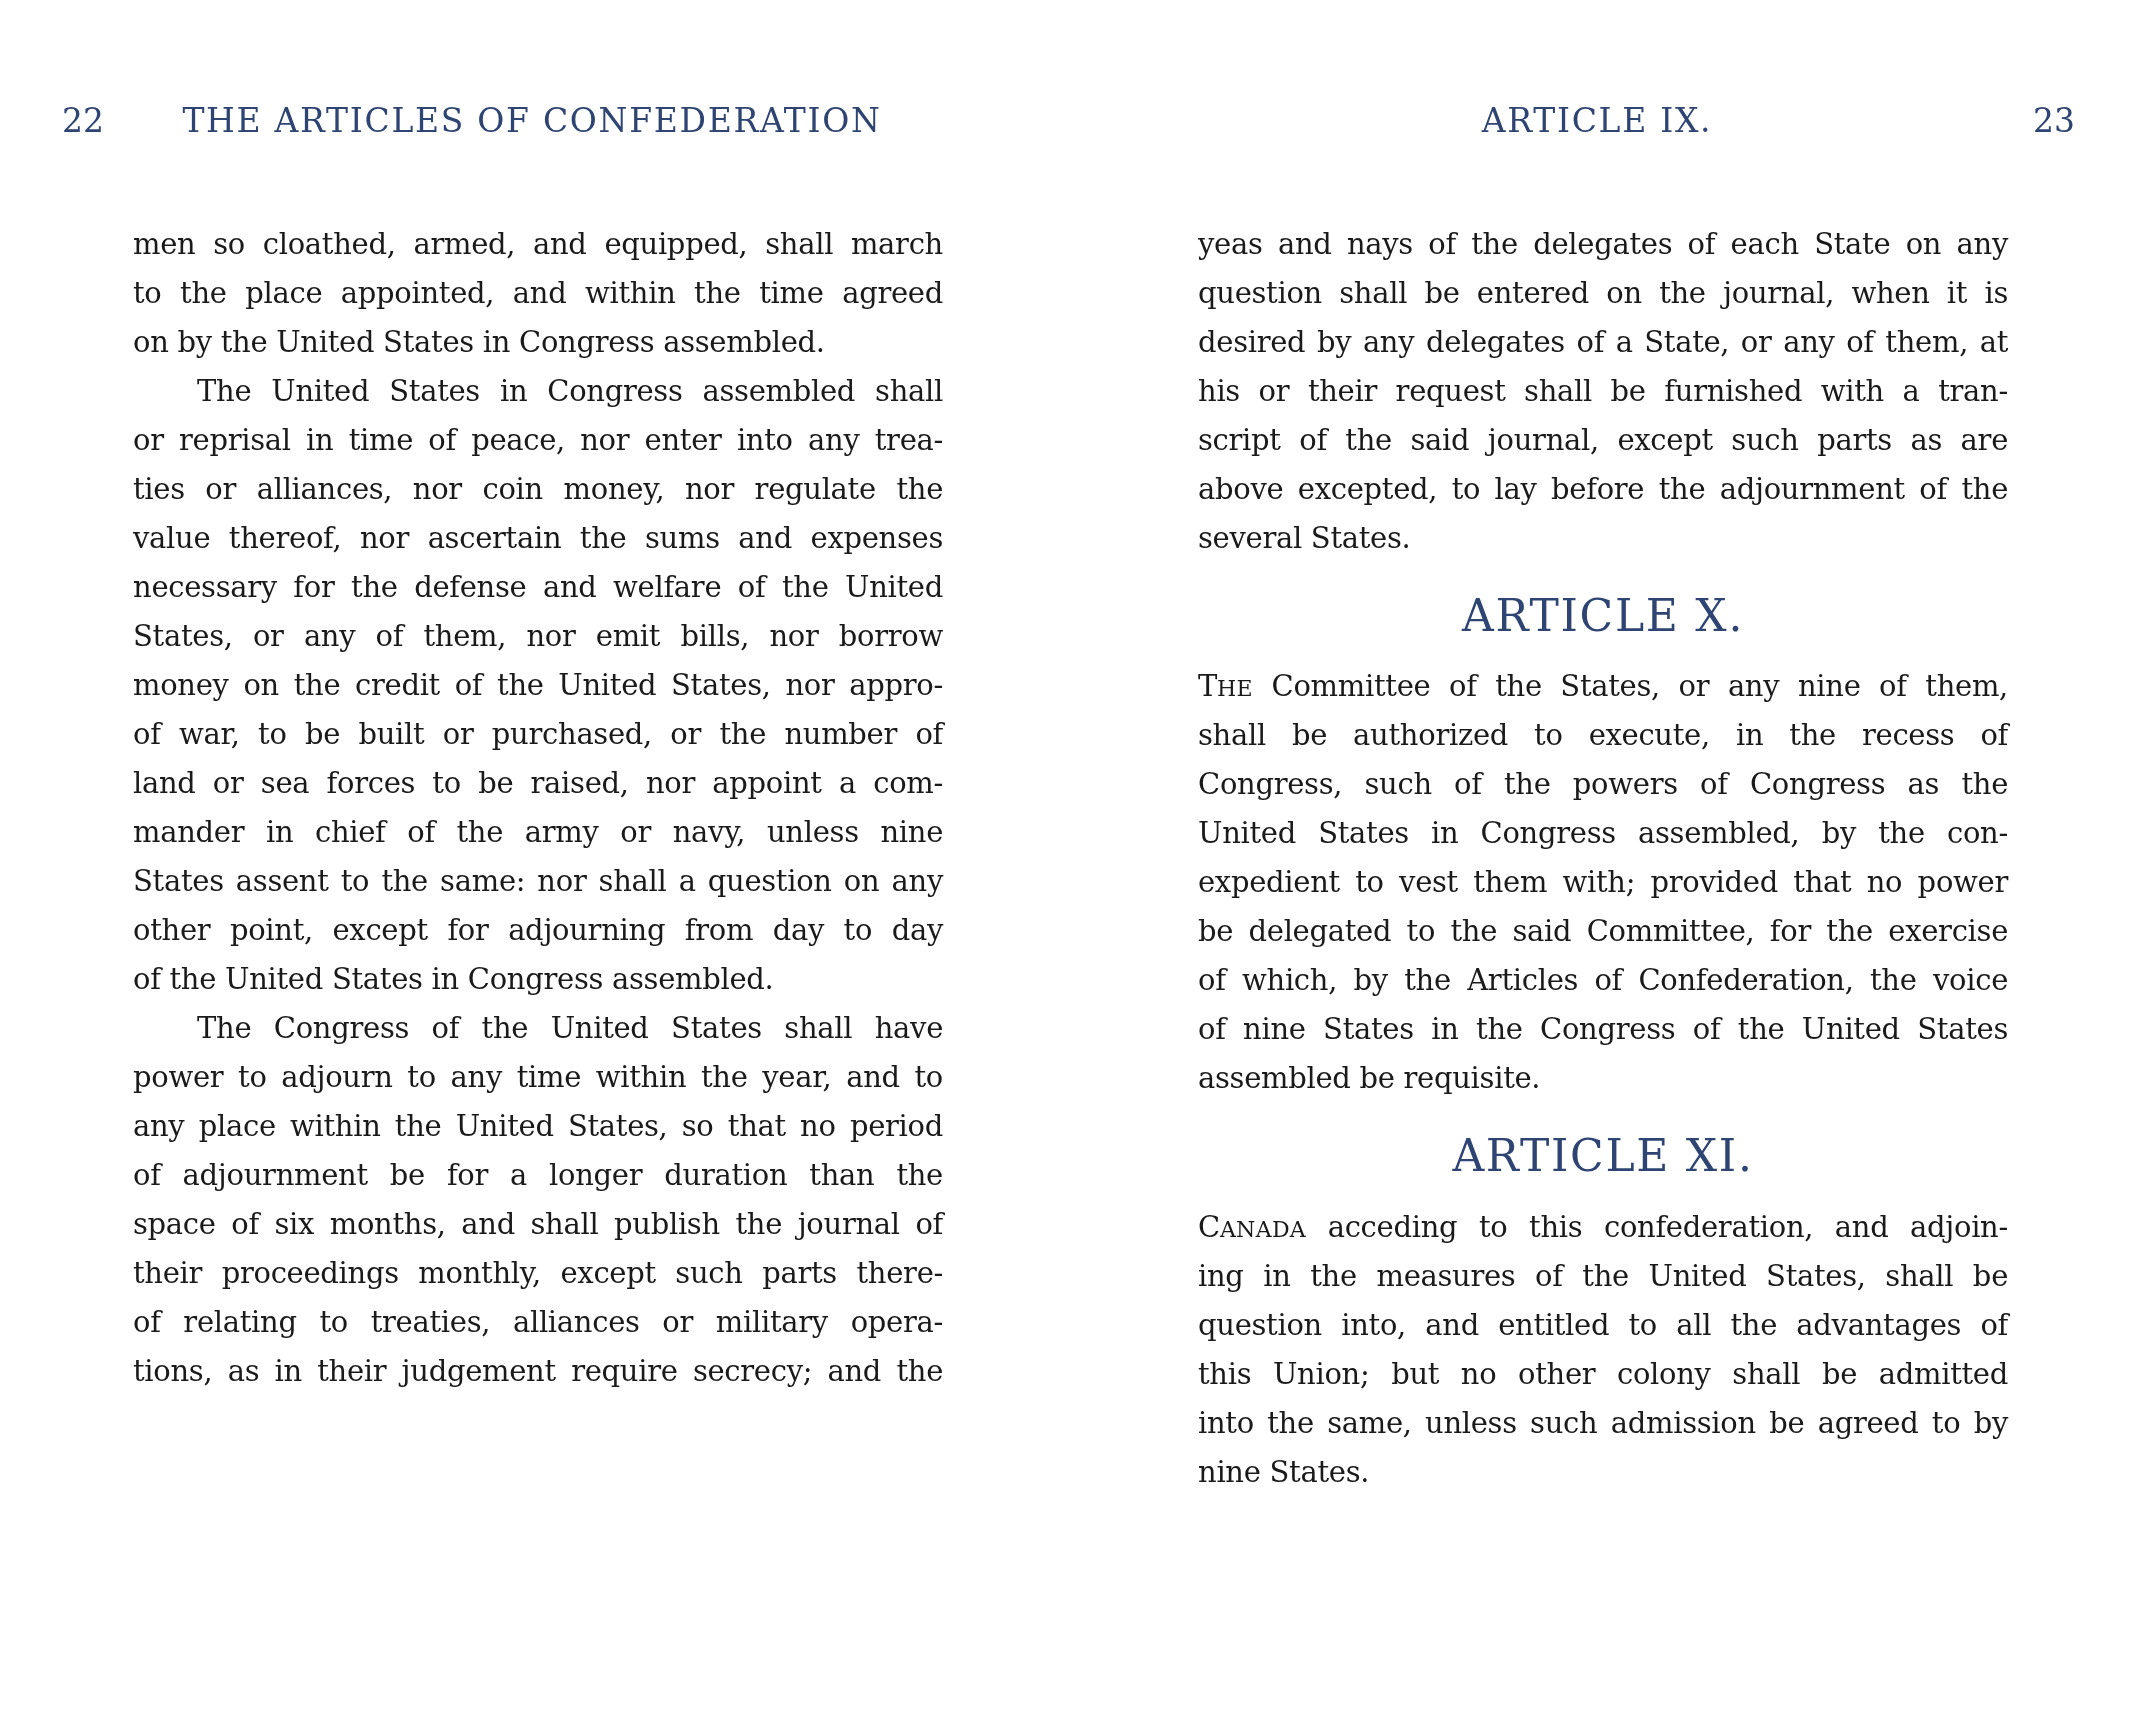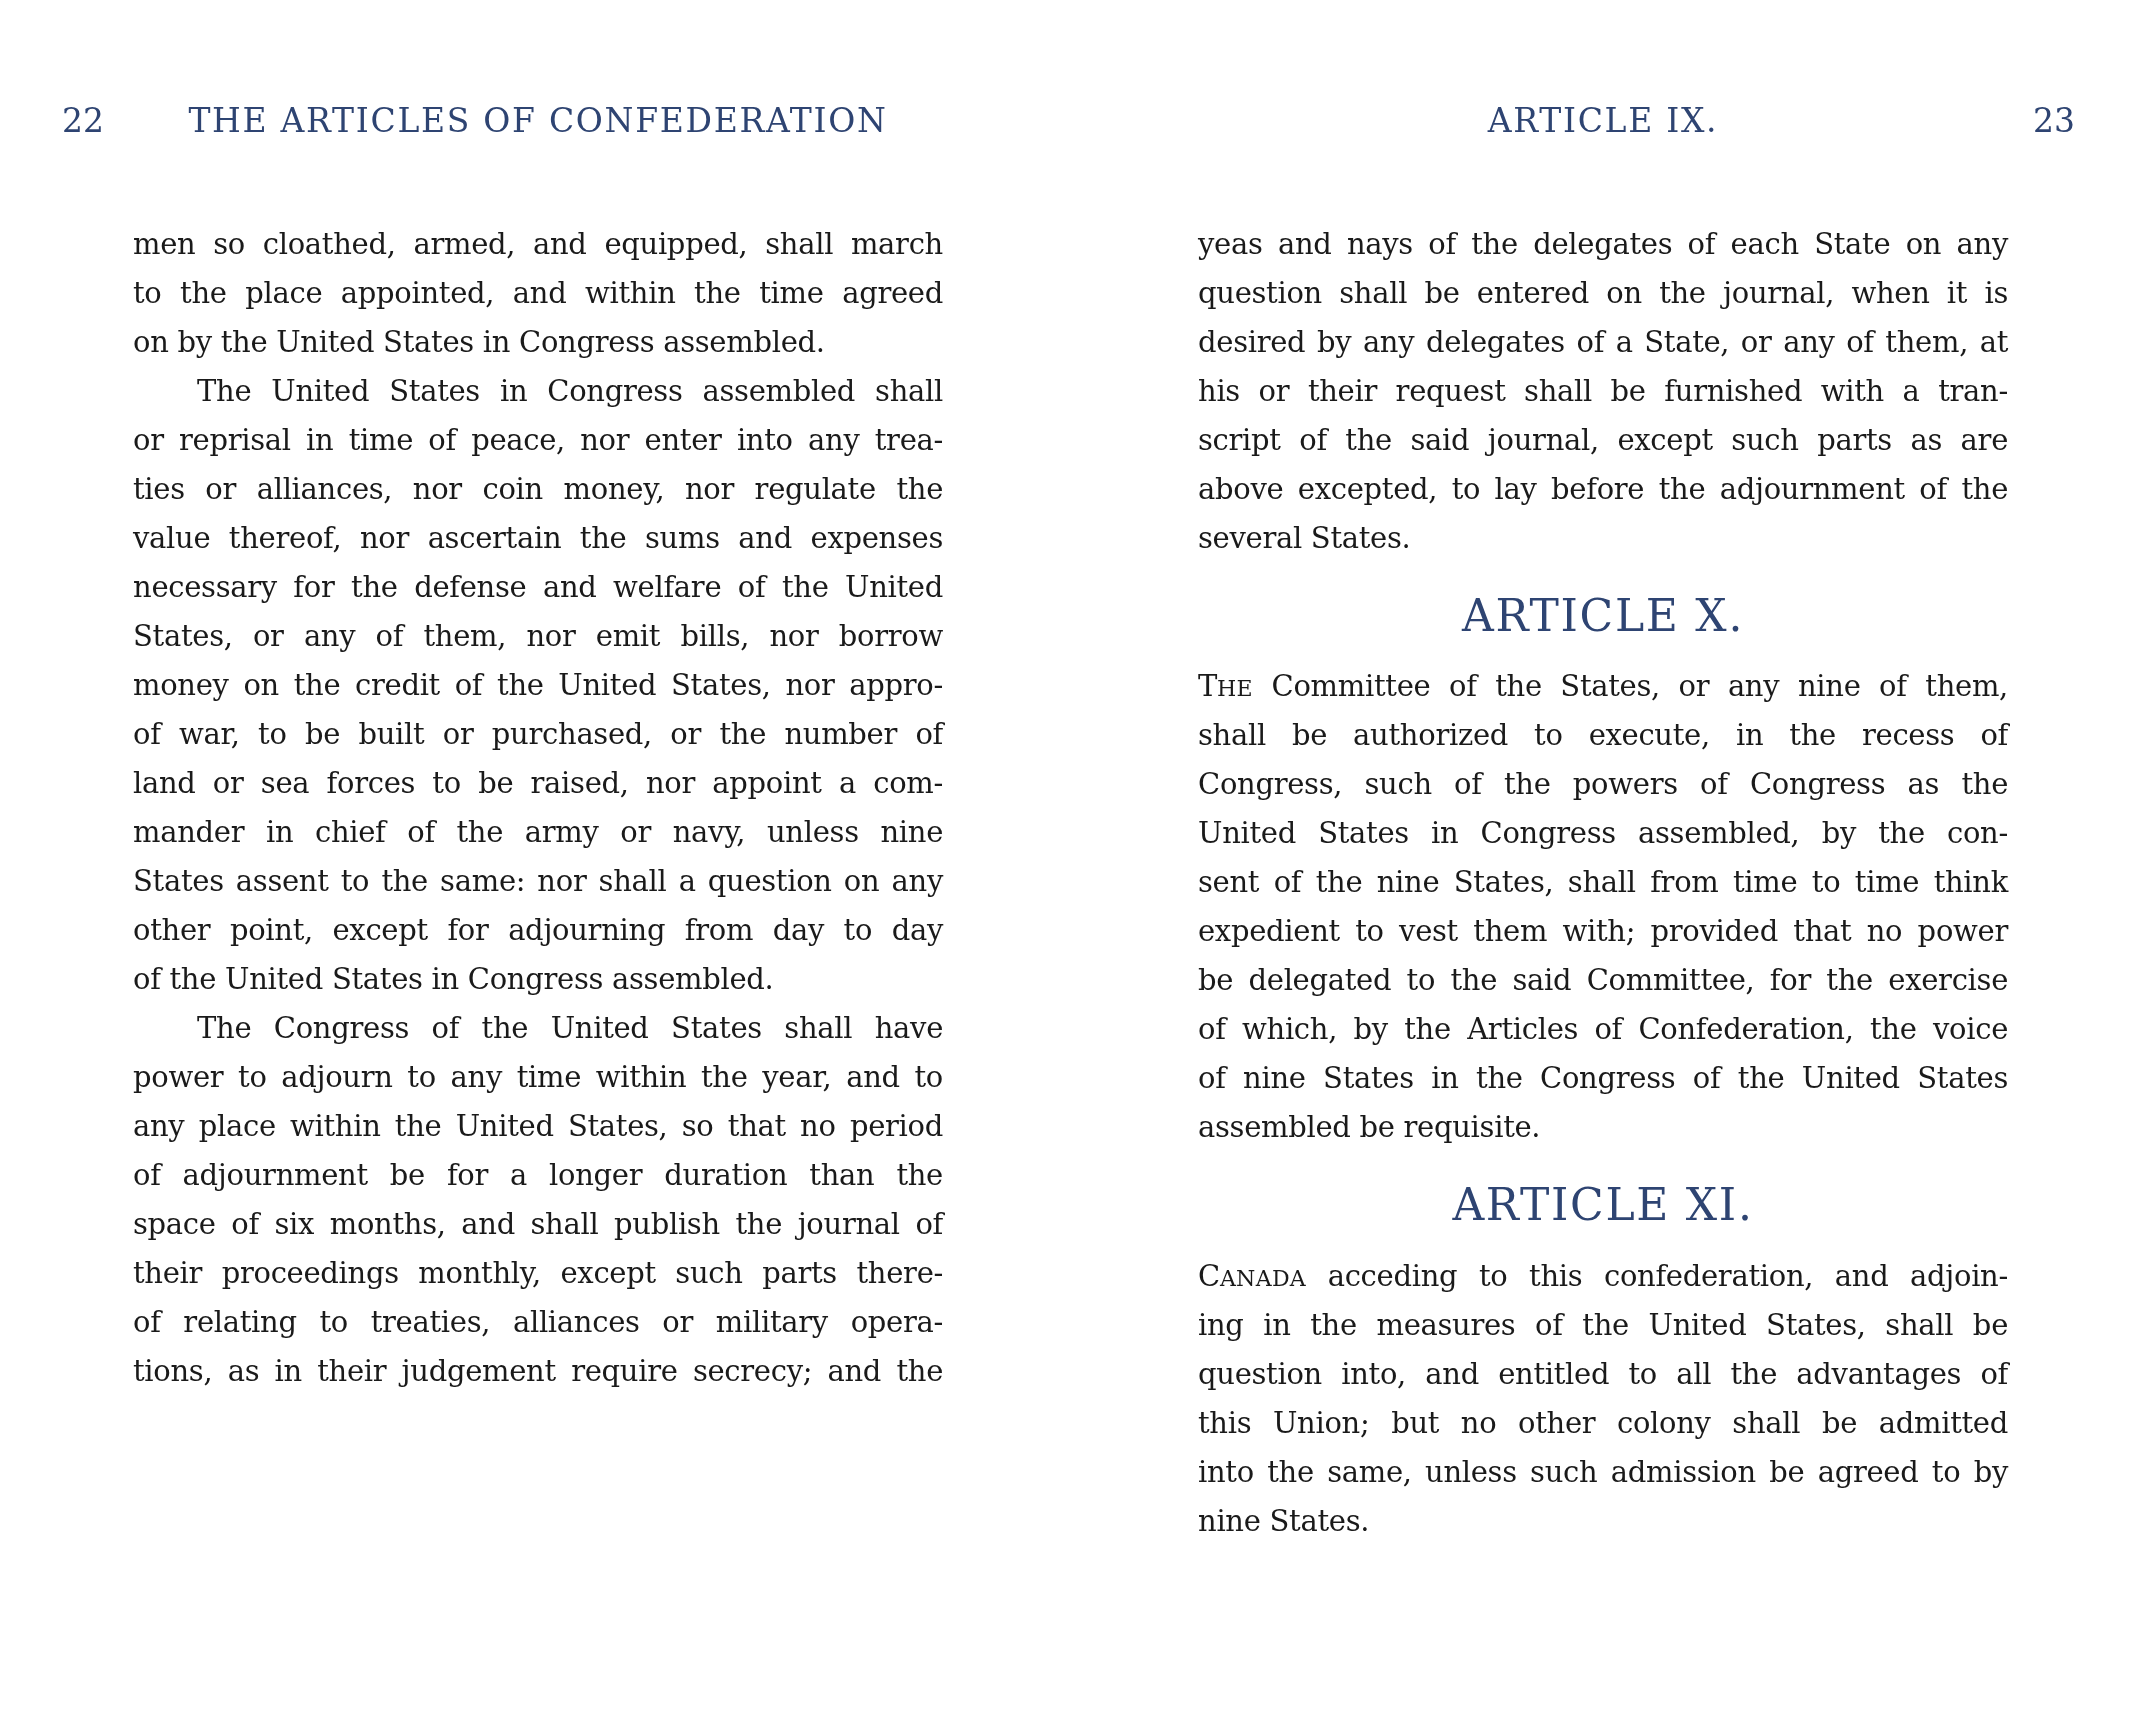--- a/index.html
+++ b/index.html
@@ -18,21 +18,21 @@
   .page{position:absolute;top:0;width:1065px;height:1730px;background:var(--bg);margin-top:8px;}
   .page-left{left:0;}
   .page-right{left:1065px;}
   .page-num{
     position:absolute;top:95px;
     font-size:33px;line-height:35px;color:var(--accent);
   }
   .pn-left{left:62px;}
   .pn-right{right:55px;}
   .running-head{
-    position:absolute;top:95px;left:133px;width:810px;
+    position:absolute;top:95px;left:127px;width:810px;
     text-align:center;font-weight:400;
     font-size:33px;line-height:35px;letter-spacing:1.7px;
     color:var(--accent);white-space:nowrap;
   }
   .body-col{
     position:absolute;top:212px;left:133px;width:810px;
   }
   .line{
     font-size:29px;line-height:49px;height:49px;
     letter-spacing:-0.3px;
@@ -92,21 +92,20 @@
         <div class="line">desired by any delegates of a State, or any of them, at</div>
         <div class="line">his or their request shall be furnished with a tran-</div>
         <div class="line">script of the said journal, except such parts as are</div>
         <div class="line">above excepted, to lay before the adjournment of the</div>
         <div class="line para-end">several States.</div>
         <div class="article-heading">ARTICLE X.</div>
         <div class="line"><span>T</span><span class="sc">HE</span> Committee of the States, or any nine of them,</div>
         <div class="line">shall be authorized to execute, in the recess of</div>
         <div class="line">Congress, such of the powers of Congress as the</div>
         <div class="line">United States in Congress assembled, by the con-</div>
-        <div class="line">sent of the nine States, shall from time to time think</div>
         <div class="line">expedient to vest them with; provided that no power</div>
         <div class="line">be delegated to the said Committee, for the exercise</div>
         <div class="line">of which, by the Articles of Confederation, the voice</div>
         <div class="line">of nine States in the Congress of the United States</div>
         <div class="line para-end">assembled be requisite.</div>
         <div class="article-heading">ARTICLE XI.</div>
         <div class="line"><span>C</span><span class="sc">ANADA</span> acceding to this confederation, and adjoin-</div>
         <div class="line">ing in the measures of the United States, shall be</div>
         <div class="line">question into, and entitled to all the advantages of</div>
         <div class="line">this Union; but no other colony shall be admitted</div>

